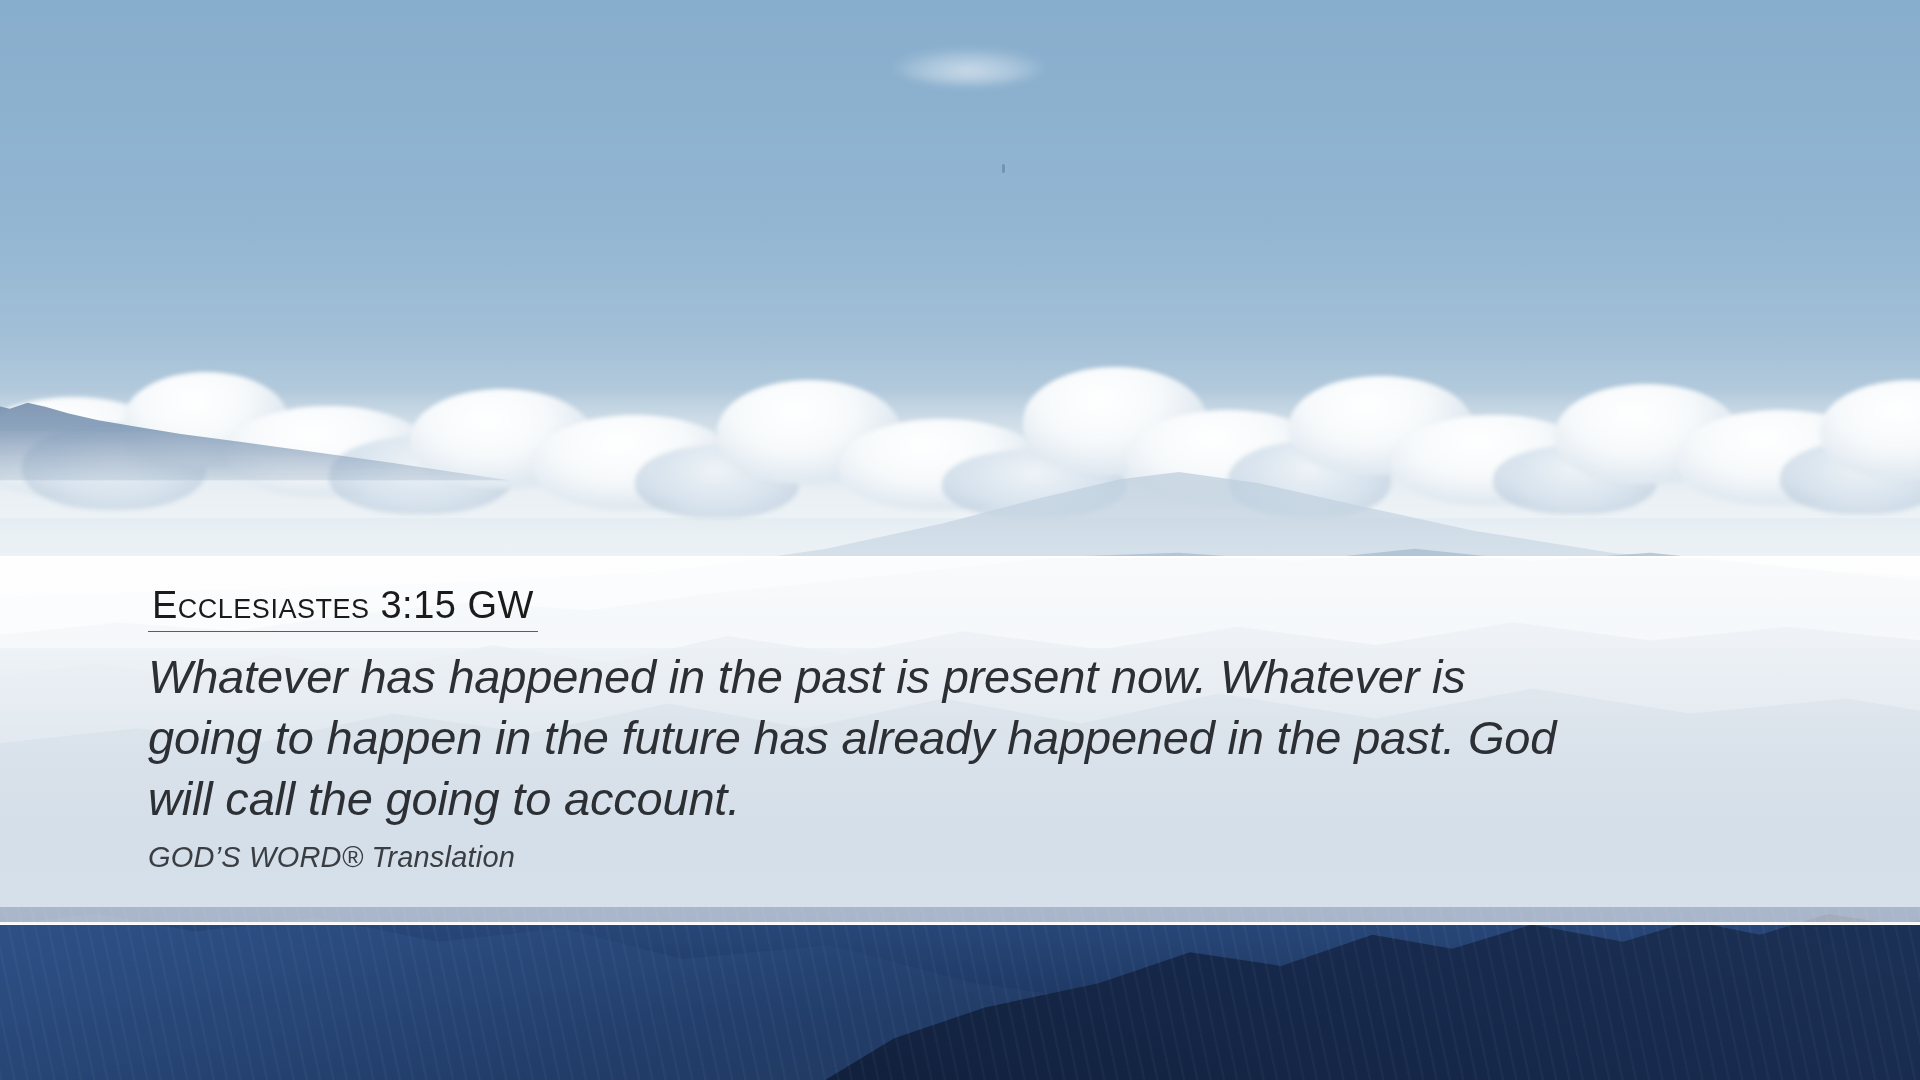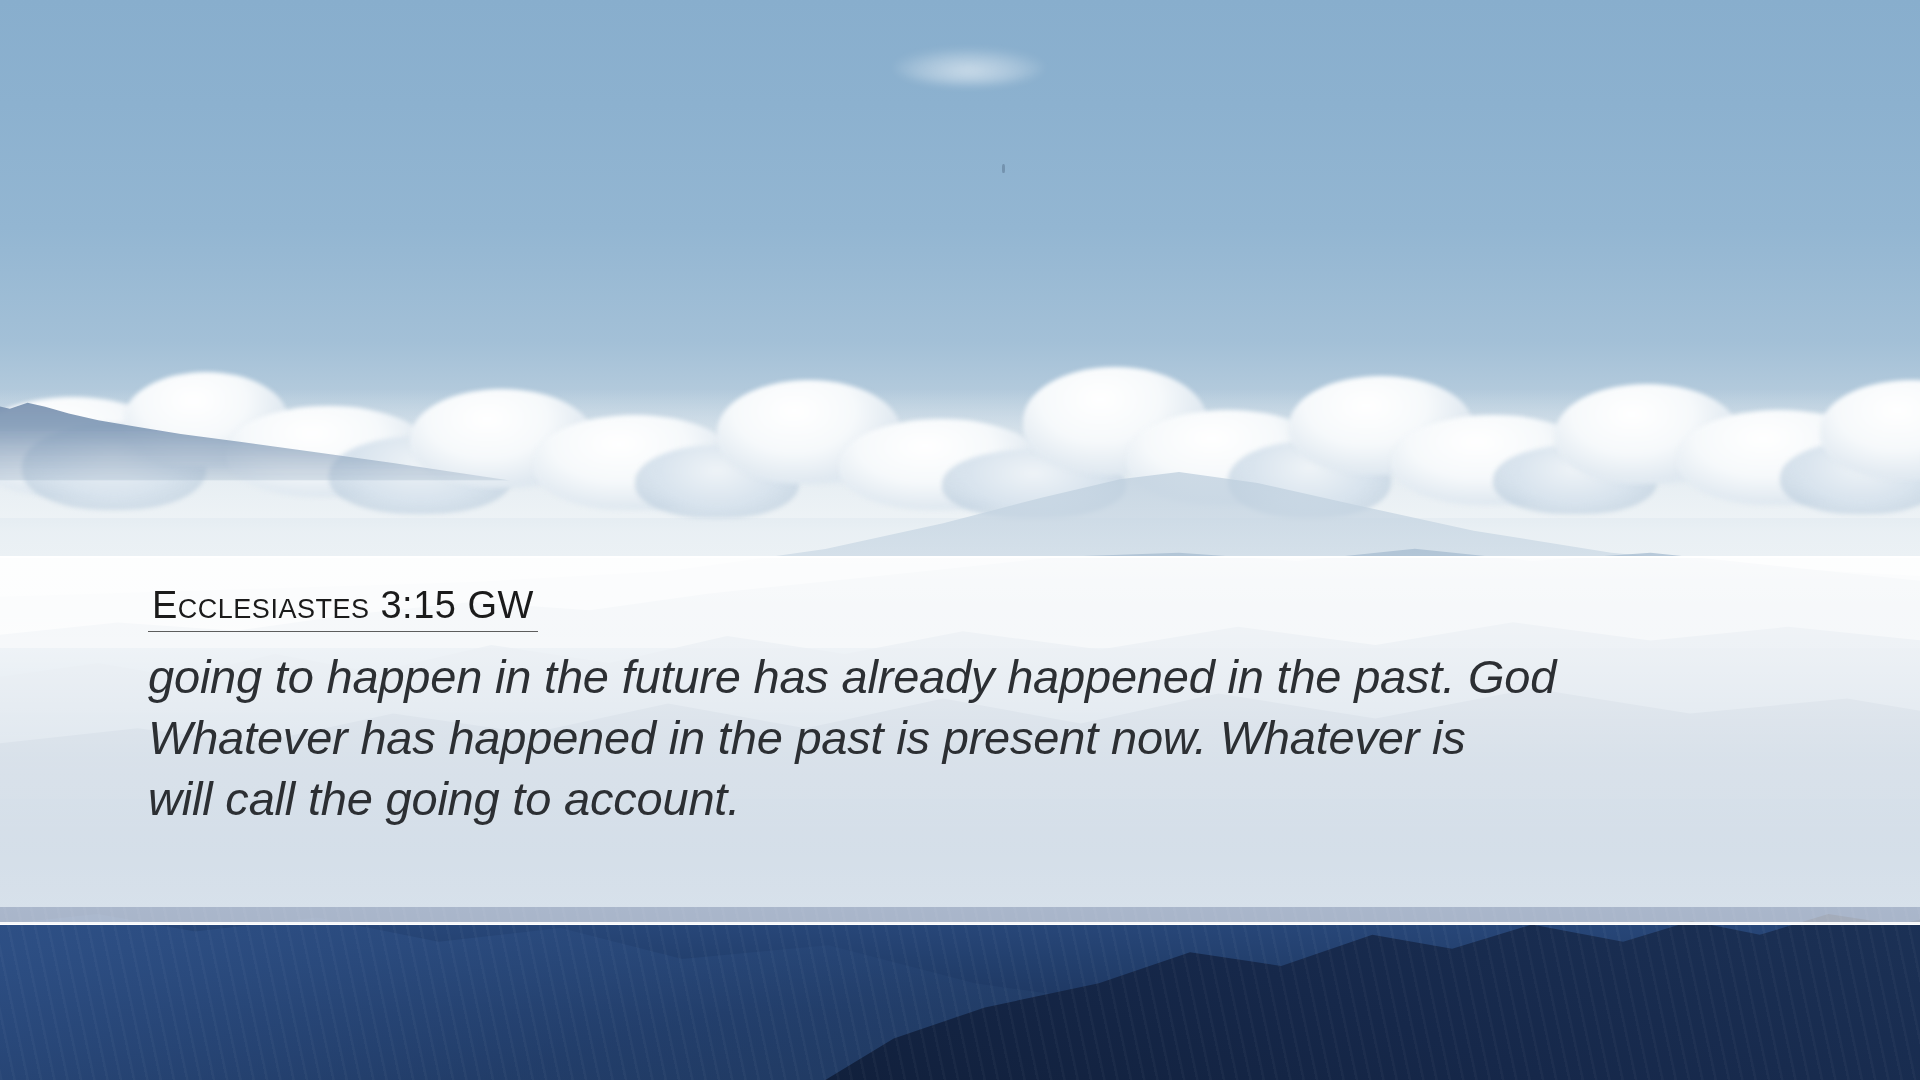--- a/index.html
+++ b/index.html
@@ -343,22 +343,23 @@
     <div class="fg-peak-b"></div>
     <div class="fg-streaks"></div>
   </div>
 
   <div class="quote-panel">
     <div class="panel-top-rule"></div>
 
     <div class="verse-ref">Ecclesiastes 3:15 GW</div>
 
     <div class="verse-body">
+      <div>Whatever has happened in the past is present now. Whatever is</div>
       <div>going to happen in the future has already happened in the past. God</div>
-      <div>Whatever has happened in the past is present now. Whatever is</div>
       <div>will call the going to account.</div>
     </div>
 
+    <div class="verse-attrib">GOD’S WORD® Translation</div>
 
     <div class="panel-bottom-rule"></div>
   </div>
 
 </div>
 
 </body></html>

